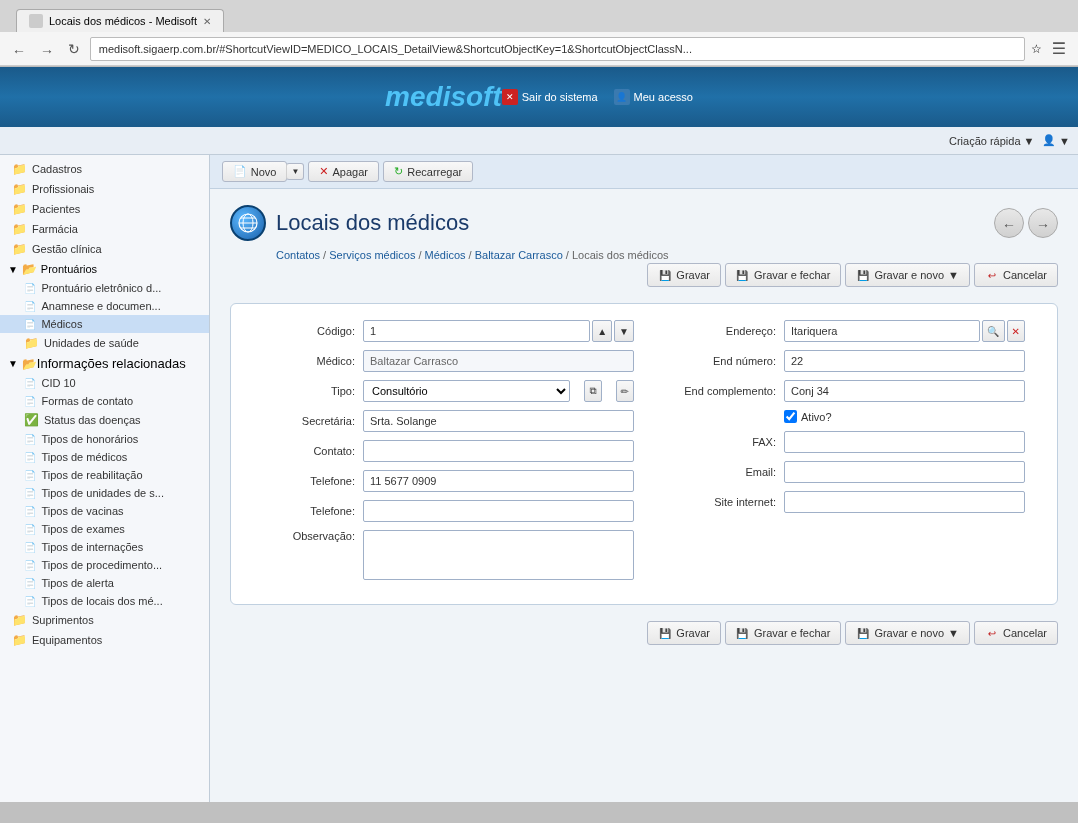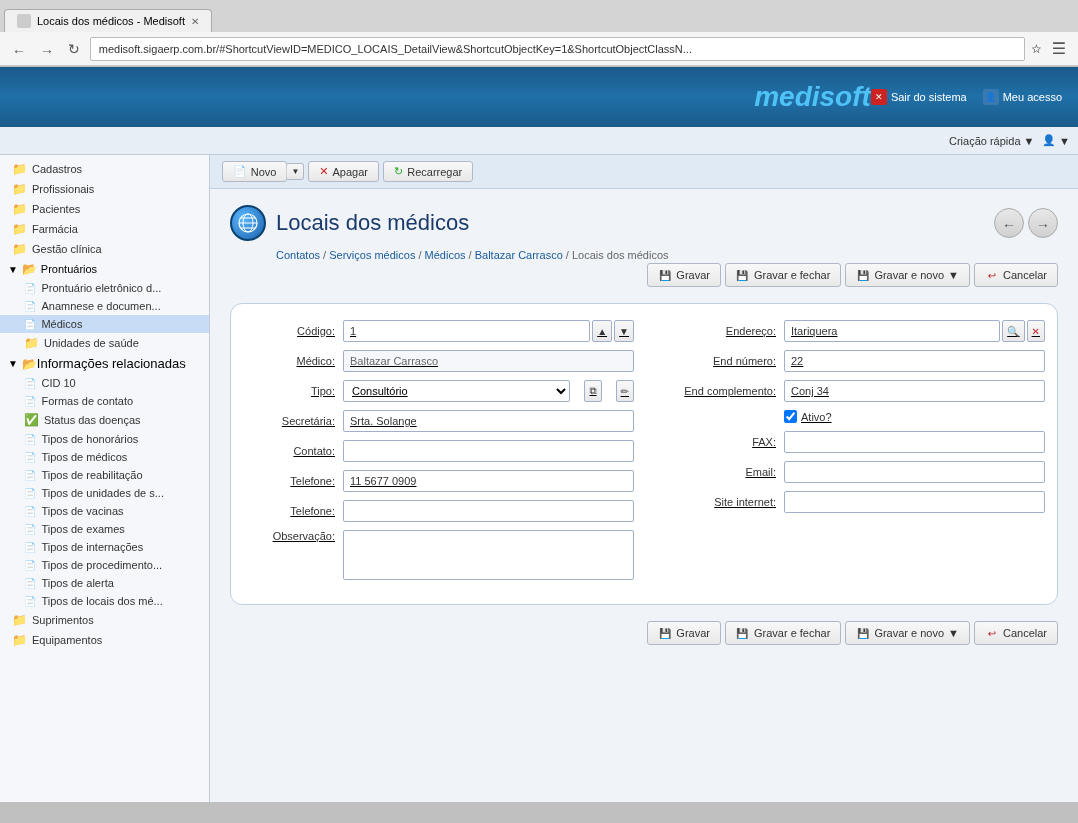--- a/index.html
+++ b/index.html
@@ -1,31 +1,31 @@
 <!DOCTYPE html>
 <html><head>
   <meta charset="utf-8">
   <style>
     * { box-sizing: border-box; margin: 0; padding: 0; }
     body { font-family: Arial, sans-serif; font-size: 12px; background: #c0c0c0; width: 1078px; height: 823px; overflow: hidden; }
 
     
     .browser-chrome { background: #e8e8e8; border-bottom: 1px solid #bbb; }
-    .tab-bar { background: #d4d4d4; padding: 4px 0 0 4px; display: flex; align-items: flex-end; height: 32px; }
+    .tab-bar { background: #d4d4d4; padding: 4px 0 0 16px; display: flex; align-items: flex-end; height: 32px; }
     .browser-tab { background: #f0f0f0; border: 1px solid #aaa; border-bottom: none; border-radius: 4px 4px 0 0; padding: 4px 12px; font-size: 11px; display: flex; align-items: center; gap: 6px; min-width: 160px; }
     .browser-tab .tab-icon { width: 14px; height: 14px; background: #ccc; border-radius: 2px; }
     .tab-close { margin-left: auto; color: #666; cursor: pointer; font-size: 10px; }
     .nav-bar { background: #f5f5f5; border-bottom: 1px solid #ccc; padding: 4px 8px; display: flex; align-items: center; gap: 6px; height: 34px; }
     .nav-btn { background: none; border: none; cursor: pointer; font-size: 14px; color: #555; padding: 2px 4px; }
     .address-bar { flex: 1; background: #fff; border: 1px solid #bbb; border-radius: 2px; padding: 3px 8px; font-size: 11px; color: #333; height: 24px; }
     .nav-menu-btn { background: none; border: none; cursor: pointer; font-size: 16px; color: #555; padding: 2px 4px; }
 
     
     .app-container { background: #e8eef5; height: calc(823px - 88px); display: flex; flex-direction: column; }
-    .app-header { background: linear-gradient(180deg, #1a5a8a 0%, #2070a8 50%, #1a5a8a 100%); padding: 8px 16px; display: flex; justify-content: flex-end; align-items: center; height: 60px; }
+    .app-header { background: linear-gradient(180deg, #1a5a8a 0%, #2070a8 50%, #1a5a8a 100%); padding: 8px 16px; display: flex; justify-content: center; align-items: center; height: 60px; }
     .app-logo { color: #4fc3f7; font-size: 28px; font-weight: bold; font-style: italic; }
     .header-actions { display: flex; gap: 16px; align-items: center; }
     .header-btn { color: #fff; font-size: 11px; cursor: pointer; display: flex; align-items: center; gap: 4px; background: none; border: none; }
     .header-icon { width: 16px; height: 16px; background: #cc2222; border-radius: 2px; display: inline-flex; align-items: center; justify-content: center; color: white; font-size: 9px; }
     .header-icon.user { background: #3a7ab0; }
     .creation-bar { background: #e8eef5; border-bottom: 1px solid #c0ccd8; padding: 3px 8px; display: flex; justify-content: flex-end; align-items: center; gap: 8px; height: 28px; }
     .creation-btn { background: none; border: none; cursor: pointer; font-size: 11px; color: #333; display: flex; align-items: center; gap: 3px; }
 
     
     .main-layout { display: flex; flex: 1; overflow: hidden; }
@@ -307,21 +307,21 @@
             <span class="btn-icon save-icon">💾</span>
             <span>Gravar e novo</span>
             <span>▼</span>
           </button>
           <button class="action-btn">
             <span class="btn-icon cancel-icon">↩</span>
             <span>Cancelar</span>
           </button>
         </div>
 
-        <div style="background:#fff;border:1px solid #c0d0e0;border-radius:12px;padding:16px 12px;text-decoration:underline;">
+        <div style="background:#fff;border:1px solid #c0d0e0;border-radius:6px;padding:16px 32px;">
           <div style="display:grid;grid-template-columns:1fr 1fr;gap:8px 20px;">
 
             <div>
 
               <div class="form-row">
                 <label class="form-label">Código:</label>
                 <div class="input-with-btn">
                   <input type="text" class="form-input" value="1" style="">
                   <button class="input-btn">▲</button>
                   <button class="input-btn">▼</button>

